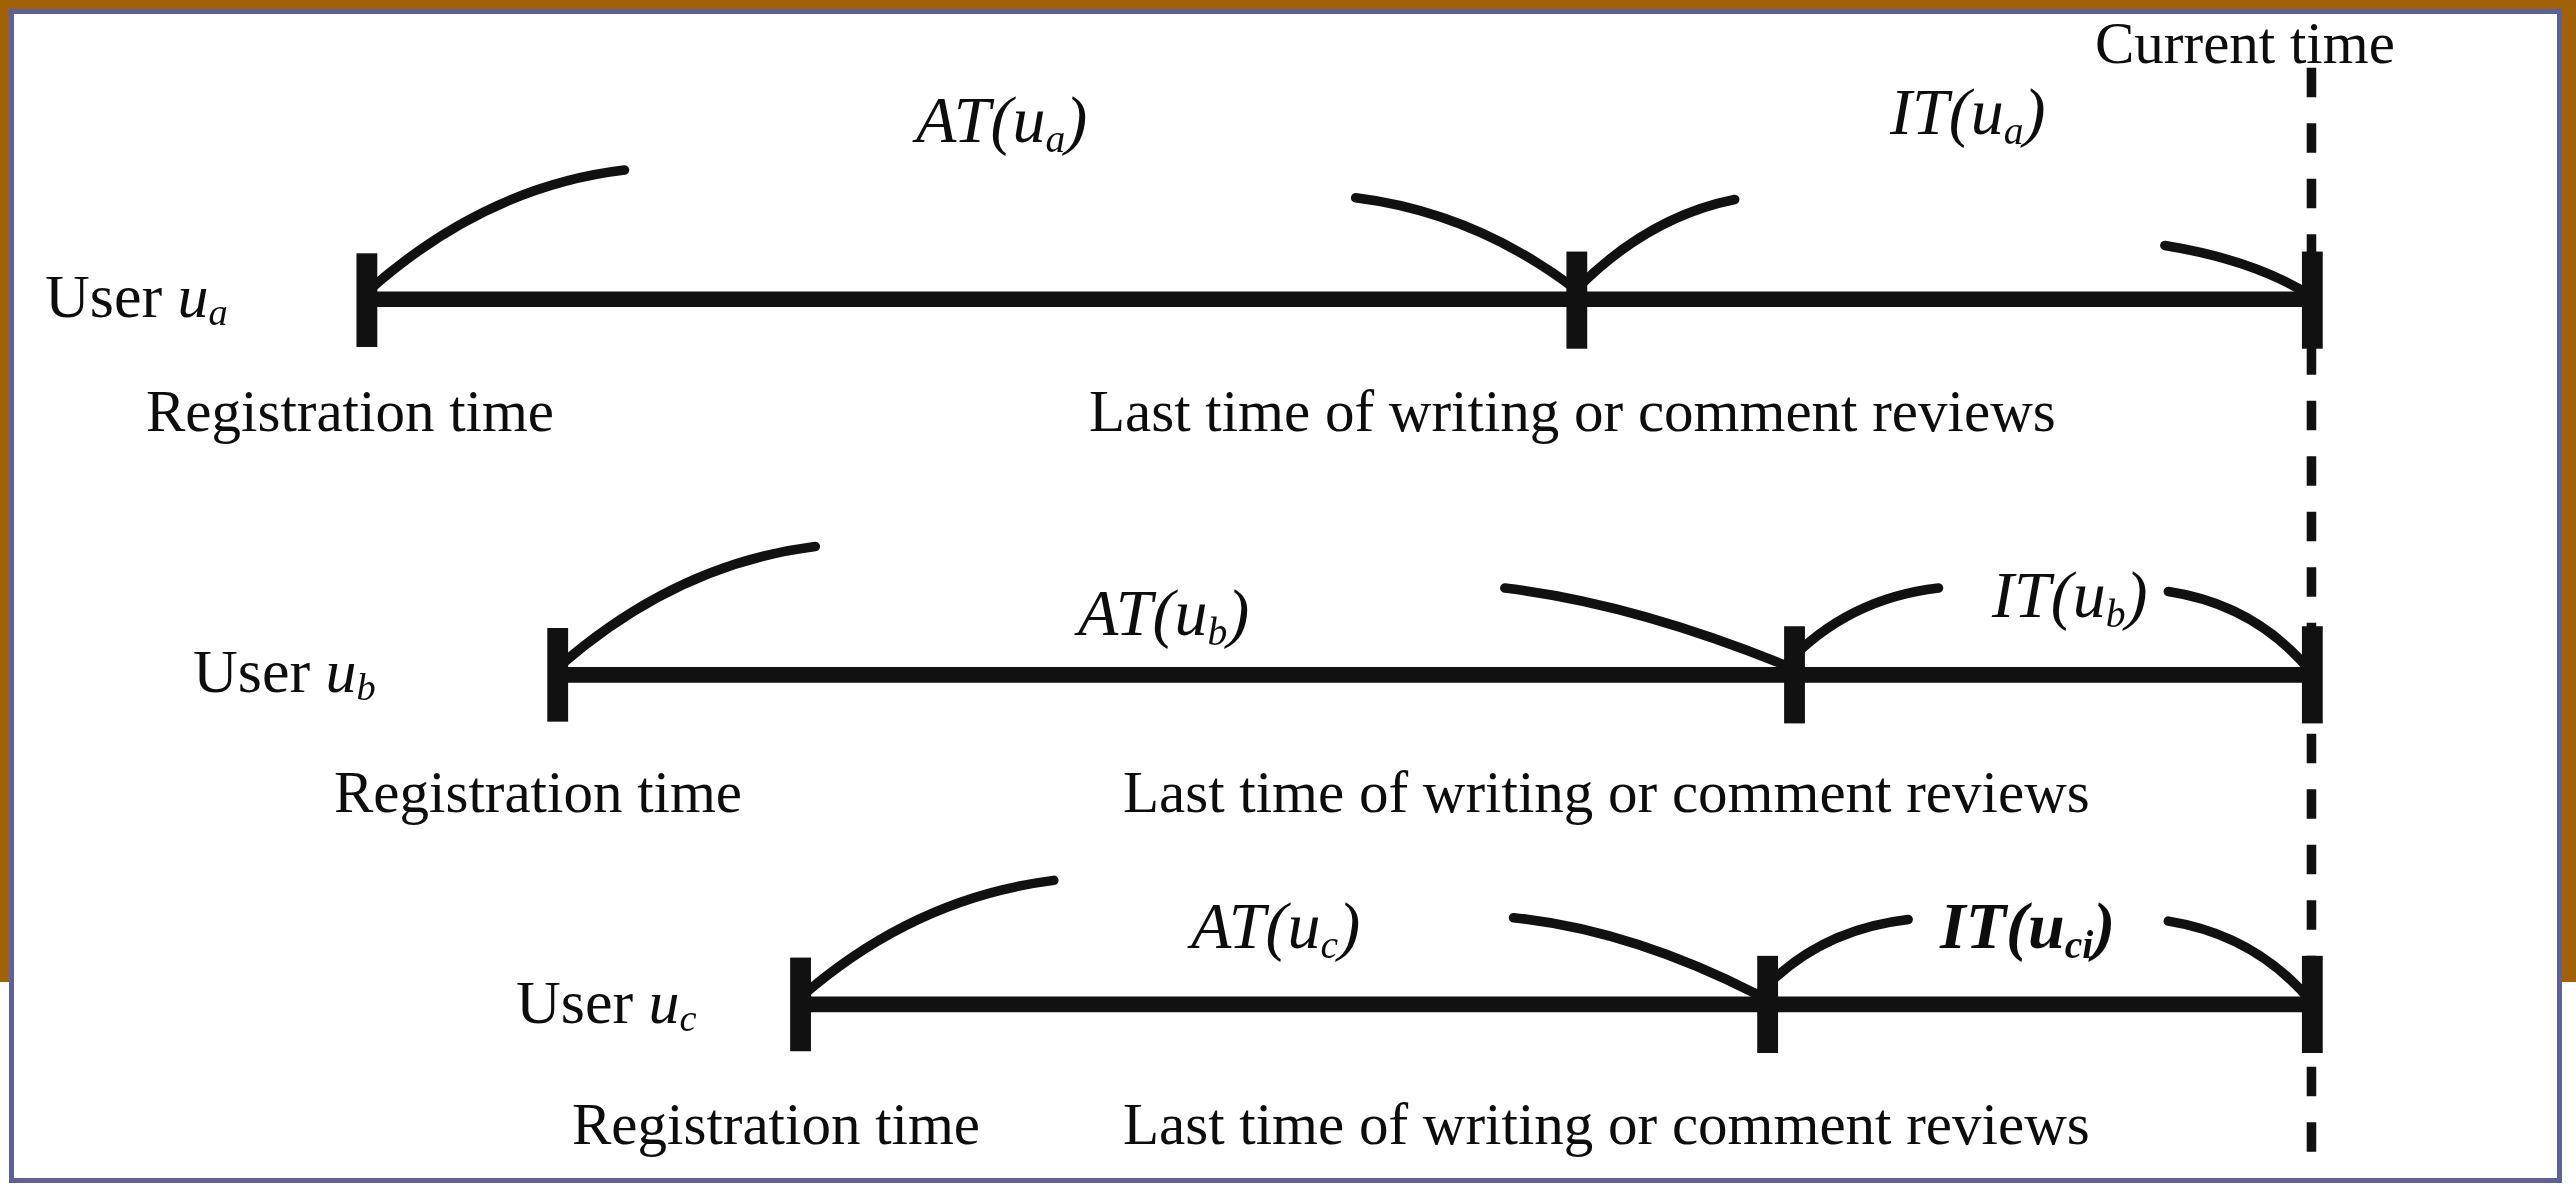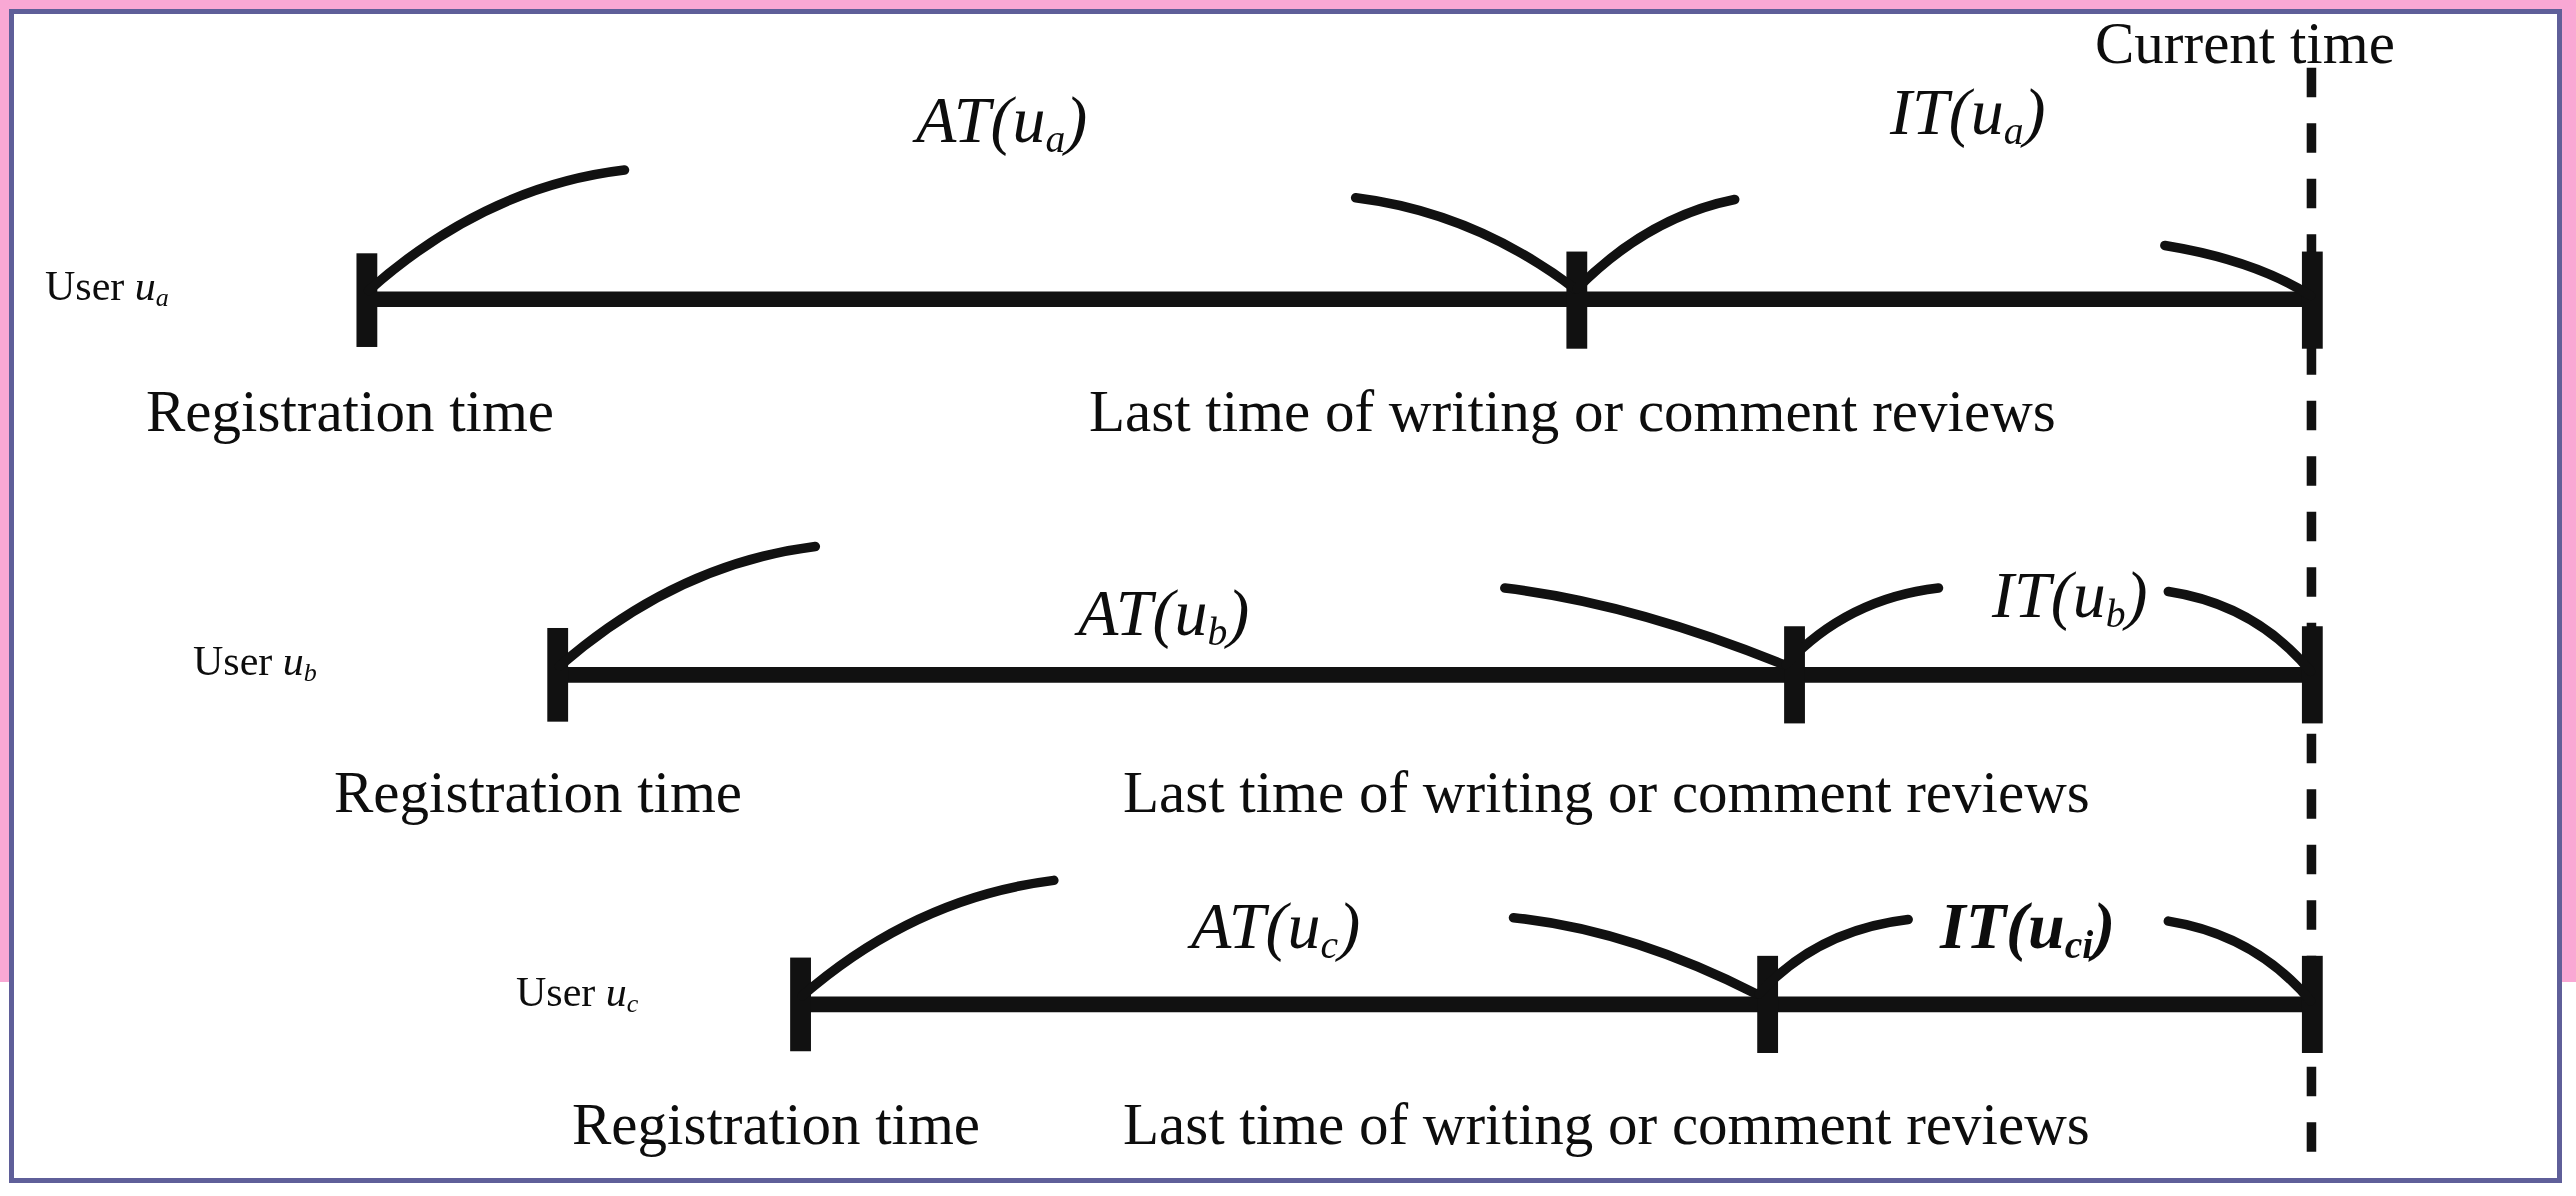--- a/index.html
+++ b/index.html
@@ -1,31 +1,31 @@
 <!DOCTYPE html>
 <html style="font-size:14px"><head>
 <meta charset="utf-8">
 <title>Timeline diagram</title>
 <style>
   html,body{margin:0;padding:0;background:#ffffff;}
   body{width:2576px;height:1197px;overflow:hidden;
        font-family:"Liberation Serif","DejaVu Serif",serif;color:#0d0d0d;}
 
-  #figure{position:relative;width:2576px;height:982px;background:#f9a8d4;}
+  #figure{position:relative;width:2576px;height:982px;background:#a16207;}
 
   #frame{position:absolute;left:8.7px;top:8.7px;width:2553px;height:1174px;
          border:5.2px solid #5f5f99;box-sizing:border-box;background:#ffffff;}
 
   .canvas{position:absolute;left:0;top:0;width:2576px;height:1197px;}
 
   
   .lbl{position:absolute;white-space:nowrap;line-height:1;color:#0d0d0d;
        font-family:"Liberation Serif","DejaVu Serif",serif;}
 
-  .user-label{font-size:42px;}
+  .user-label{font-size:62px;}
   .user-label .it{font-style:italic;}
   .user-label sub{font-style:italic;font-size:.62em;vertical-align:baseline;
                   position:relative;top:.22em;letter-spacing:0;}
 
   .span-label{font-size:66px;font-style:italic;margin-left:24px;}
   .span-label sub{font-size:.6em;vertical-align:baseline;position:relative;top:.24em;}
 
   .caption{font-size:59px;}
   .current-time{font-size:59px;}
 </style>

